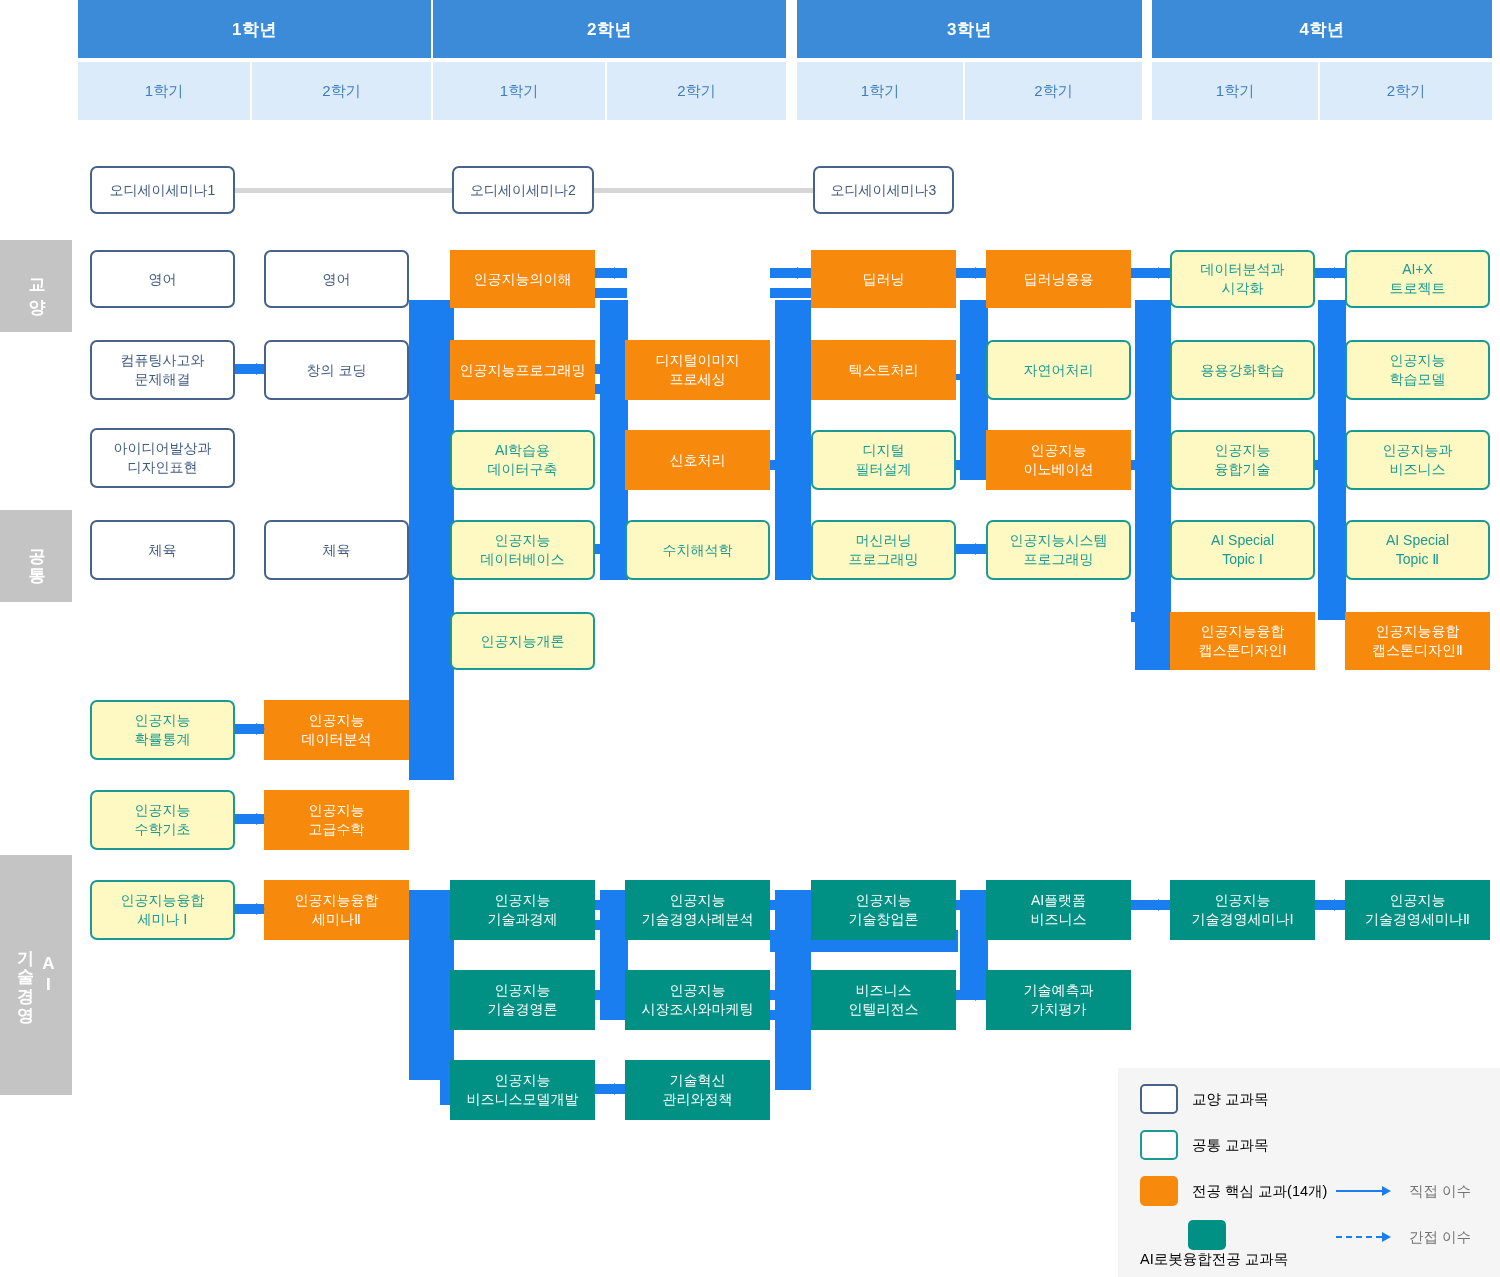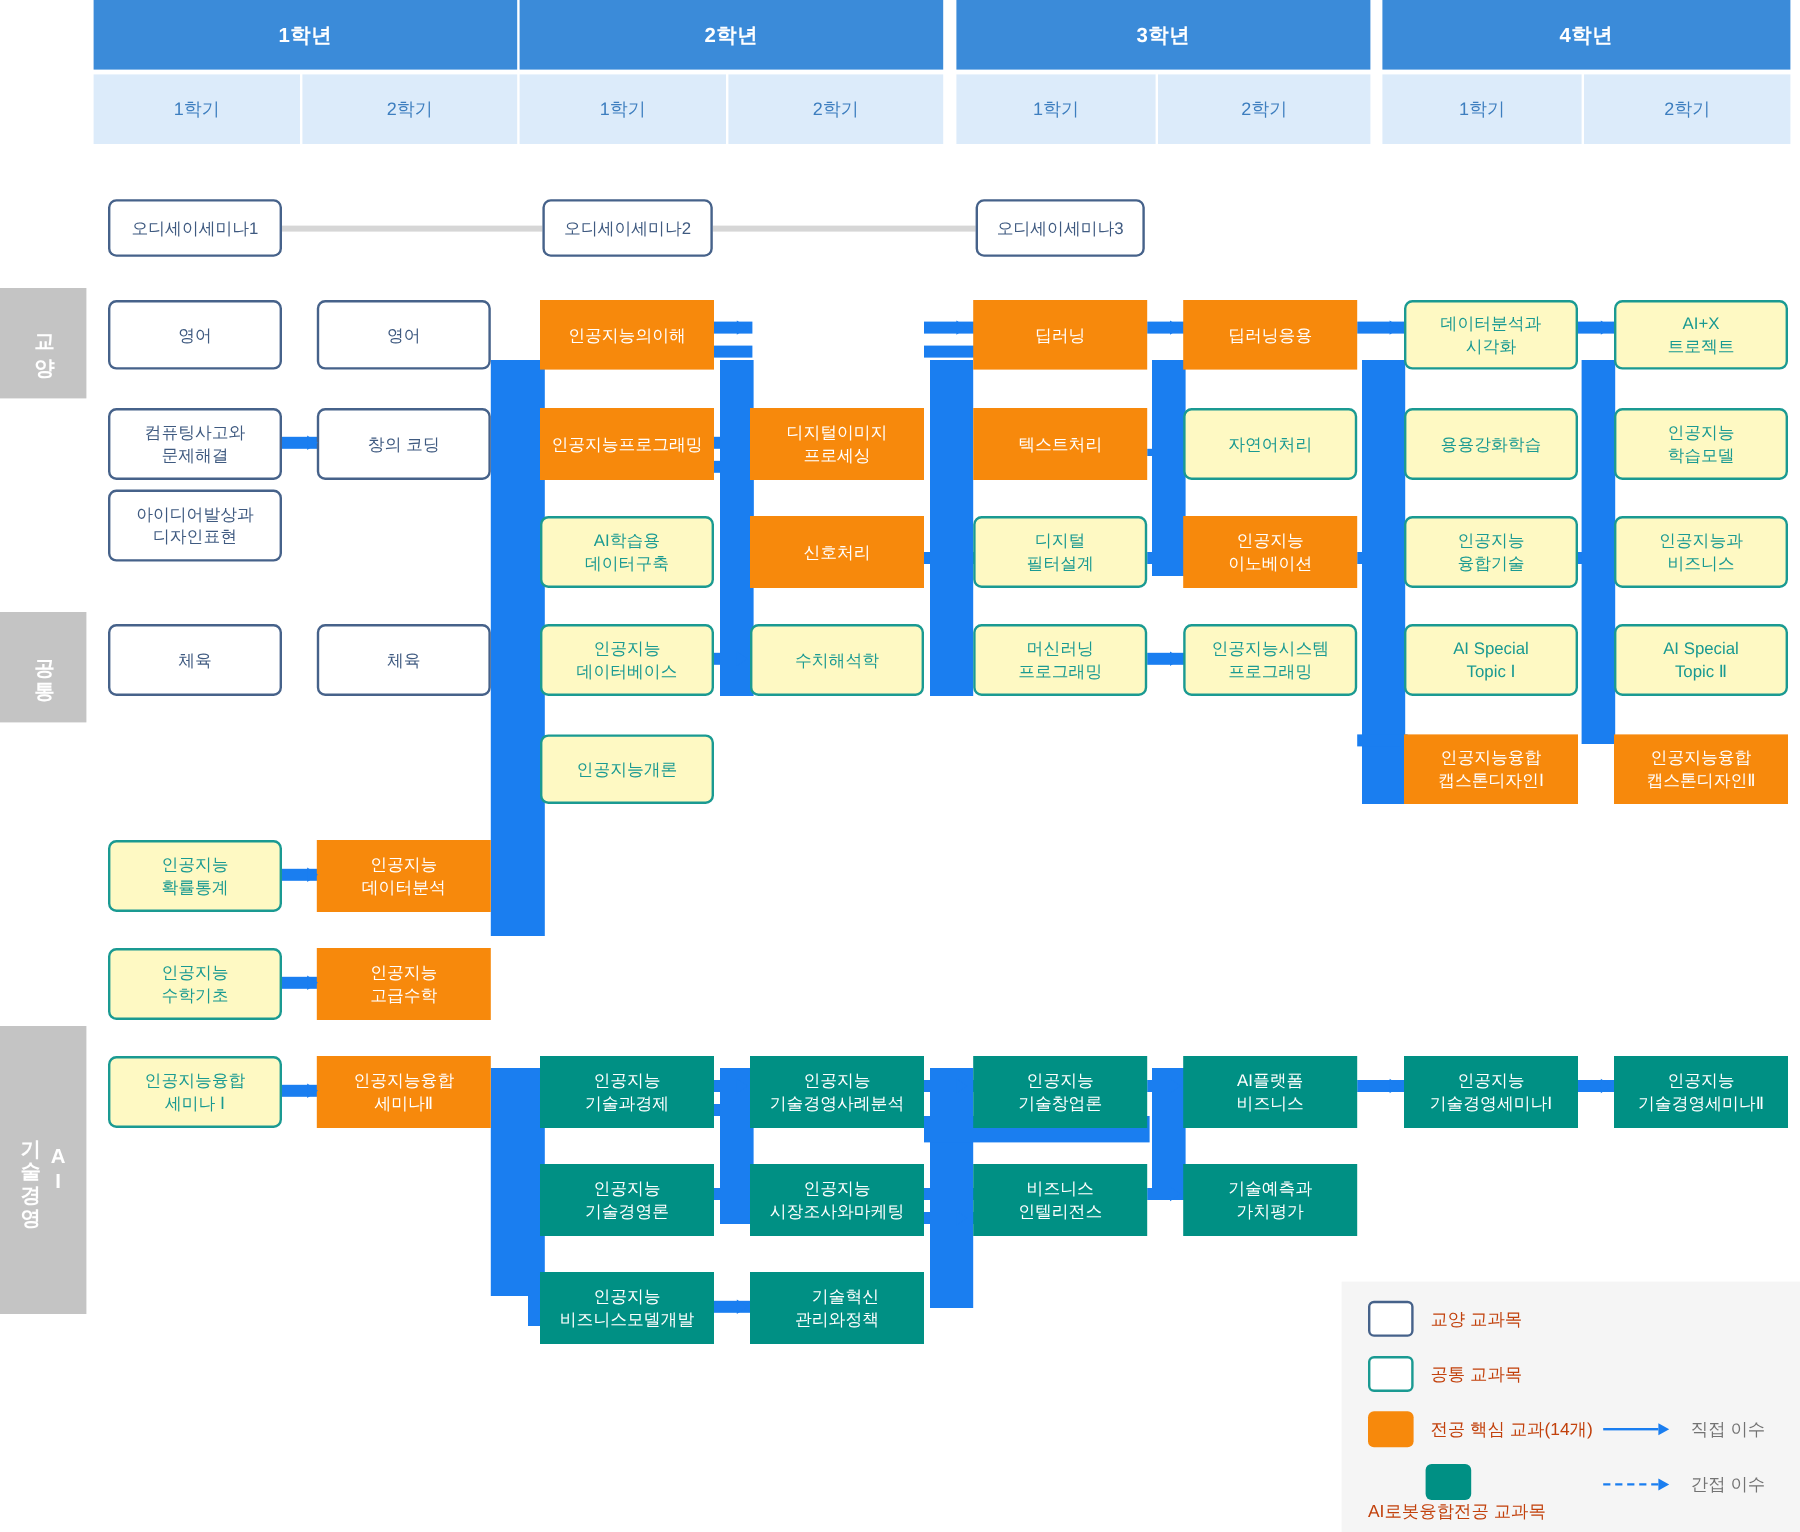--- a/index.html
+++ b/index.html
@@ -127,21 +127,21 @@
   .lg-swatch {
     width: 38px; height: 30px;
     border-radius: 5px;
     margin-right: 14px;
     flex: 0 0 auto;
   }
   .lg-swatch.gy { background:#fff; border:2px solid #46628a; }
   .lg-swatch.gt { background:#fff; border:2px solid #1a9a92; }
   .lg-swatch.cr { background:#f7890c; }
   .lg-swatch.ar { background:#009084; }
-  .lg-label { font-size: 14.5px; color: #c2410c; white-space: nowrap; }
+  .lg-label { font-size: 14.5px; color: #000000; white-space: nowrap; }
 
   .lg-arrow-wrap {
     position: absolute;
     display: flex;
     align-items: center;
   }
   .lg-line-solid {
     width: 46px; height: 2px; background: #1a7ef0;
   }
   .lg-line-dash {
@@ -244,21 +244,21 @@
     <div class="cat" style="left: 0px; top: 510px; width: 72px; height: 92px;">공통</div>
     <div class="cat" style="left: 0px; top: 855px; width: 72px; height: 240px;">AI<br>기술경영</div>
     <div class="box gyoyang" style="left: 90px; top: 166px; width: 145px; height: 48px;">오디세이세미나1</div>
     <div class="box gyoyang" style="left: 452px; top: 166px; width: 142px; height: 48px;">오디세이세미나2</div>
     <div class="box gyoyang" style="left: 813px; top: 166px; width: 141px; height: 48px;">오디세이세미나3</div>
     <div class="box gyoyang" style="left: 90px; top: 250px; width: 145px; height: 58px;">영어</div>
     <div class="box gyoyang" style="left: 264px; top: 250px; width: 145px; height: 58px;">영어</div>
     <div class="box gyoyang" style="left: 90px; top: 340px; width: 145px; height: 60px;">컴퓨팅사고와
 문제해결</div>
     <div class="box gyoyang" style="left: 264px; top: 340px; width: 145px; height: 60px;">창의 코딩</div>
-    <div class="box gyoyang" style="left: 90px; top: 408px; width: 145px; height: 60px;">아이디어발상과
+    <div class="box gyoyang" style="left: 90px; top: 428px; width: 145px; height: 60px;">아이디어발상과
 디자인표현</div>
     <div class="box gyoyang" style="left: 90px; top: 520px; width: 145px; height: 60px;">체육</div>
     <div class="box gyoyang" style="left: 264px; top: 520px; width: 145px; height: 60px;">체육</div>
     <div class="box core" style="left: 450px; top: 250px; width: 145px; height: 58px;">인공지능의이해</div>
     <div class="box core" style="left: 811px; top: 250px; width: 145px; height: 58px;">딥러닝</div>
     <div class="box core" style="left: 986px; top: 250px; width: 145px; height: 58px;">딥러닝응용</div>
     <div class="box gongtong" style="left: 1170px; top: 250px; width: 145px; height: 58px;">데이터분석과
 시각화</div>
     <div class="box gongtong" style="left: 1345px; top: 250px; width: 145px; height: 58px;">AI+X
 트로젝트</div>
@@ -324,21 +324,21 @@
     <div class="box airobot" style="left: 450px; top: 970px; width: 145px; height: 60px;">인공지능
 기술경영론</div>
     <div class="box airobot" style="left: 625px; top: 970px; width: 145px; height: 60px;">인공지능
 시장조사와마케팅</div>
     <div class="box airobot" style="left: 811px; top: 970px; width: 145px; height: 60px;">비즈니스
 인텔리전스</div>
     <div class="box airobot" style="left: 986px; top: 970px; width: 145px; height: 60px;">기술예측과
 가치평가</div>
     <div class="box airobot" style="left: 450px; top: 1060px; width: 145px; height: 60px;">인공지능
 비즈니스모델개발</div>
-    <div class="box airobot" style="left: 625px; top: 1060px; width: 145px; height: 60px; text-align: right;">기술혁신
+    <div class="box airobot" style="left: 625px; top: 1060px; width: 145px; height: 60px;">기술혁신
 관리와정책</div>
     <div id="legend" style="position: absolute; left: 1118px; top: 1068px; width: 382px; height: 209px; background: rgb(245, 245, 245); z-index: 5;">
       <div class="lg-row" style="left: 22px; top: 14px; height: 34px;">
         <div class="lg-swatch gy"></div>
         <span class="lg-label">교양 교과목</span>
       </div>
       <div class="lg-row" style="left: 22px; top: 60px; height: 34px;">
         <div class="lg-swatch gt"></div>
         <span class="lg-label">공통 교과목</span>
       </div>

